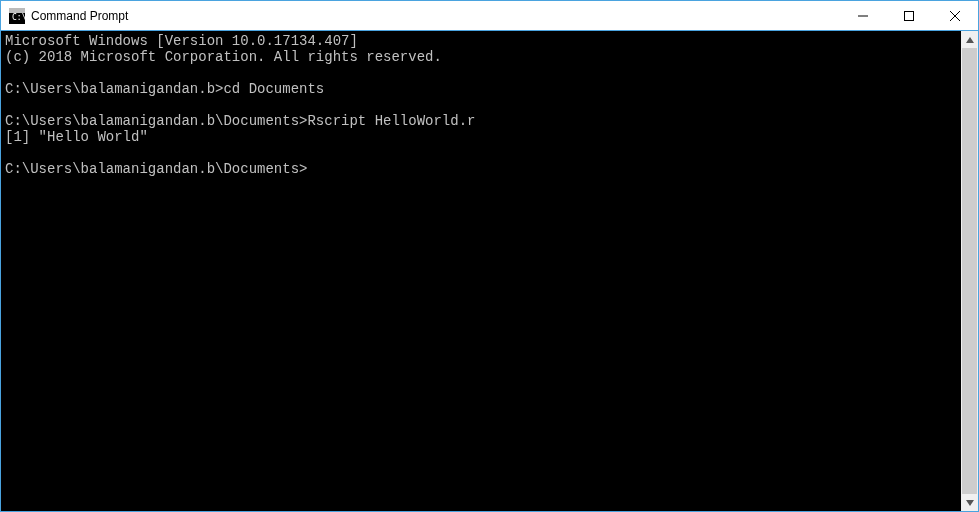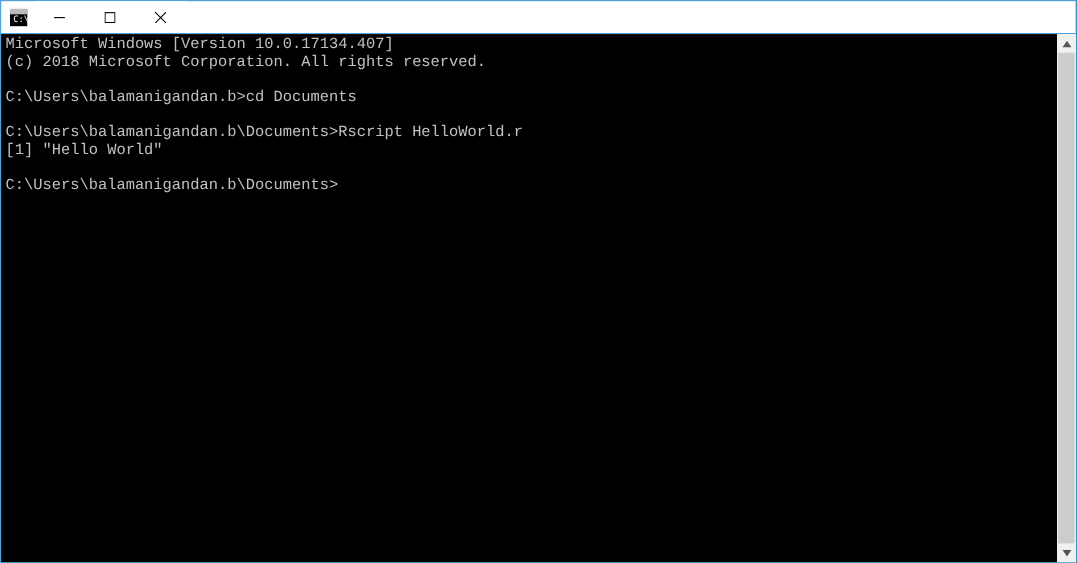--- a/index.html
+++ b/index.html
@@ -93,20 +93,21 @@
 
 <div class="window">
   <div class="titlebar">
     <span class="app-icon">
       <svg viewBox="0 0 16 16">
         <rect x="0" y="0" width="16" height="16" fill="#000"></rect>
         <rect x="0" y="0" width="16" height="5" fill="#bbb"></rect>
         <text x="3" y="12" font-size="8" fill="#fff" font-family="monospace">C:\</text>
       </svg>
     </span>
+    <span class="title">Command Prompt</span>
     <div class="win-controls">
       <div class="win-btn">
         <svg viewBox="0 0 10 10">
             <line x1="0" y1="5" x2="10" y2="5" stroke="#000" stroke-width="1"></line>
           </svg>
       </div>
       <div class="win-btn">
         <svg viewBox="0 0 10 10">
             <rect x="0.5" y="0.5" width="9" height="9" fill="none" stroke="#000" stroke-width="1"></rect>
           </svg>

